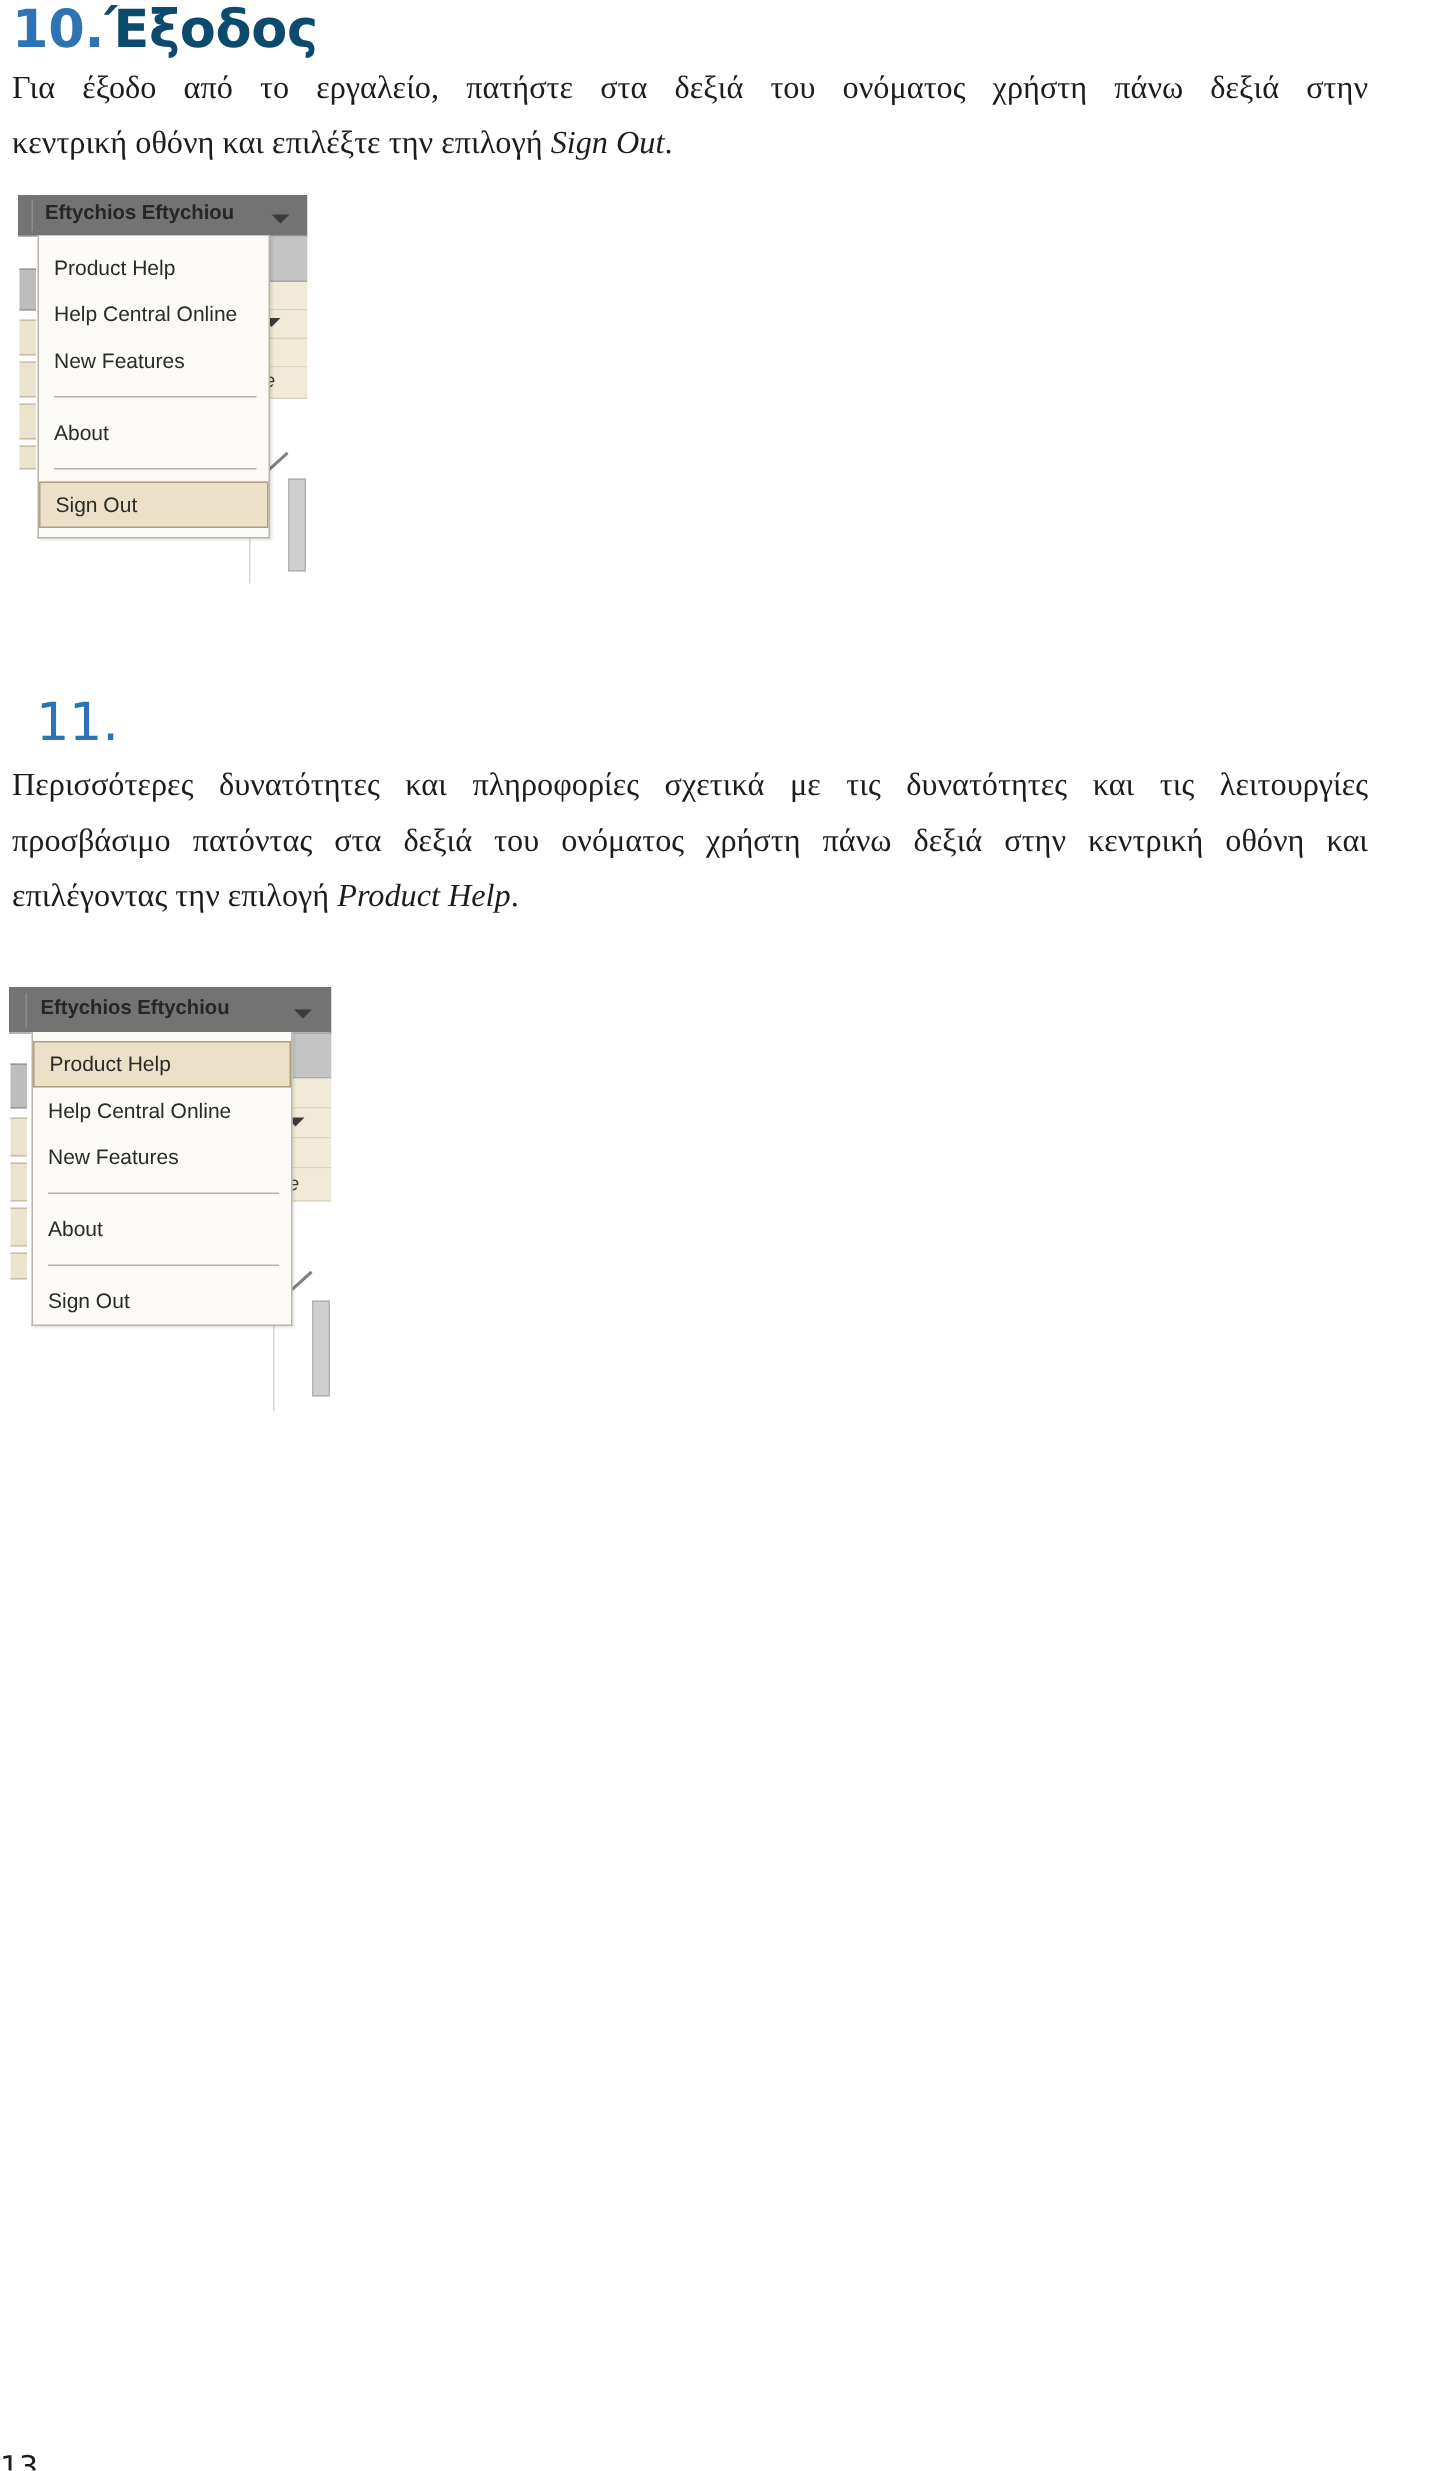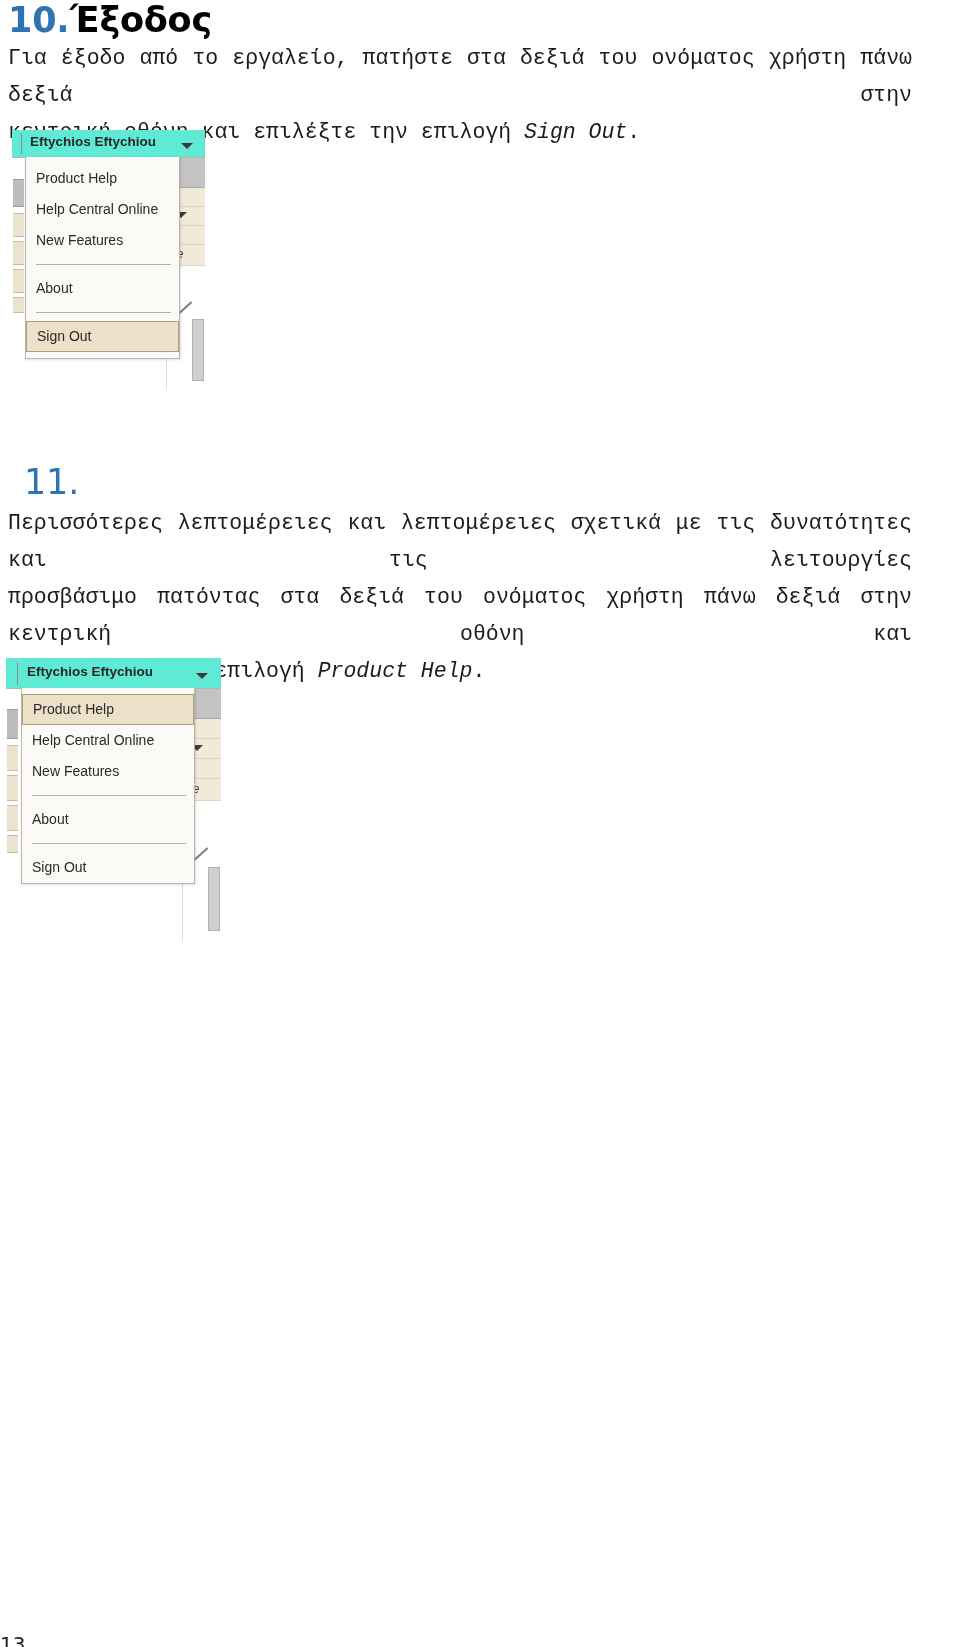--- a/index.html
+++ b/index.html
@@ -36,32 +36,32 @@
     font-size: 35px;
     letter-spacing: -0.2px;
     white-space: nowrap;
   }
   .section-heading .num {
     display: inline-block;
     min-width: 62px;
     color: #2e74b5;
   }
   .section-heading .title {
-    color: #000000;
+    color: #0c4a6e;
   }
 
   #heading-10 { top: 0px; font-weight: bold; }
   #heading-11 { top: 462px; margin-left: 16px; }
 
   
   .body-par {
     position: absolute;
     left: 8px;
     width: 904px;
-    font-family: Liberation Mono, monospace;
+    font-family: Liberation Serif, serif;
     font-size: 21.5px;
     line-height: 37px;
     color: #1c1c1c;
     text-align: justify;
     text-justify: inter-word;
   }
   #par-10 { top: 40px; }
   #par-11 { top: 505px; }
 
   .body-par i,
@@ -99,21 +99,21 @@
     background: #ffffff;
   }
 
   
   .toolbar-strip {
     position: absolute;
     left: 0;
     top: 0;
     right: 0;
     height: 27px;
-    background: #5eead4;
+    background: #737373;
     border-bottom: 1px solid #b4b4b4;
   }
   .toolbar-strip .vrule {
     position: absolute;
     left: 9px;
     top: 3px;
     width: 1px;
     height: 21px;
     background: #8c8c8c;
   }
@@ -303,21 +303,21 @@
       </div>
 
     </div>
   </div>
 
   <div class="section-heading" id="heading-11">
     <span class="num">11.</span>
   </div>
 
   <div class="body-par" id="par-11">
-    <div style="text-align:justify; text-align-last:justify;">Περισσότερες λεπτομέρειες και λεπτομέρειες σχετικά με τις δυνατότητες και τις λειτουργίες</div>
+    <div style="text-align:justify; text-align-last:justify;">Περισσότερες δυνατότητες και πληροφορίες σχετικά με τις δυνατότητες και τις λειτουργίες</div>
     <div style="text-align:justify; text-align-last:justify;">προσβάσιμο πατόντας στα δεξιά του ονόματος χρήστη πάνω δεξιά στην κεντρική οθόνη και</div>
     <div class="lastline"><span>επιλέγοντας την επιλογή </span><span class="ital">Product Help</span><span>.</span></div>
   </div>
 
   <div class="figure" id="figure-2">
     <div class="app-shot">
 
       <div class="bg-left-col">
         <div class="bg-chip grey" style="top:24px;  height:28px;"></div>
         <div class="bg-chip" style="top:60px;  height:24px;"></div>

